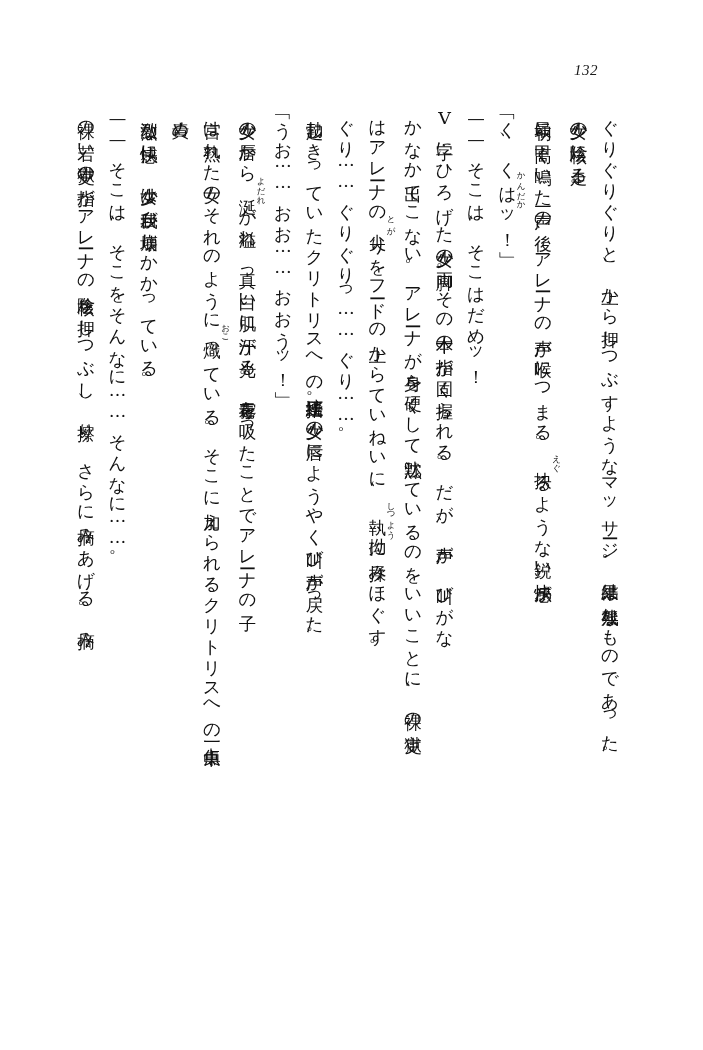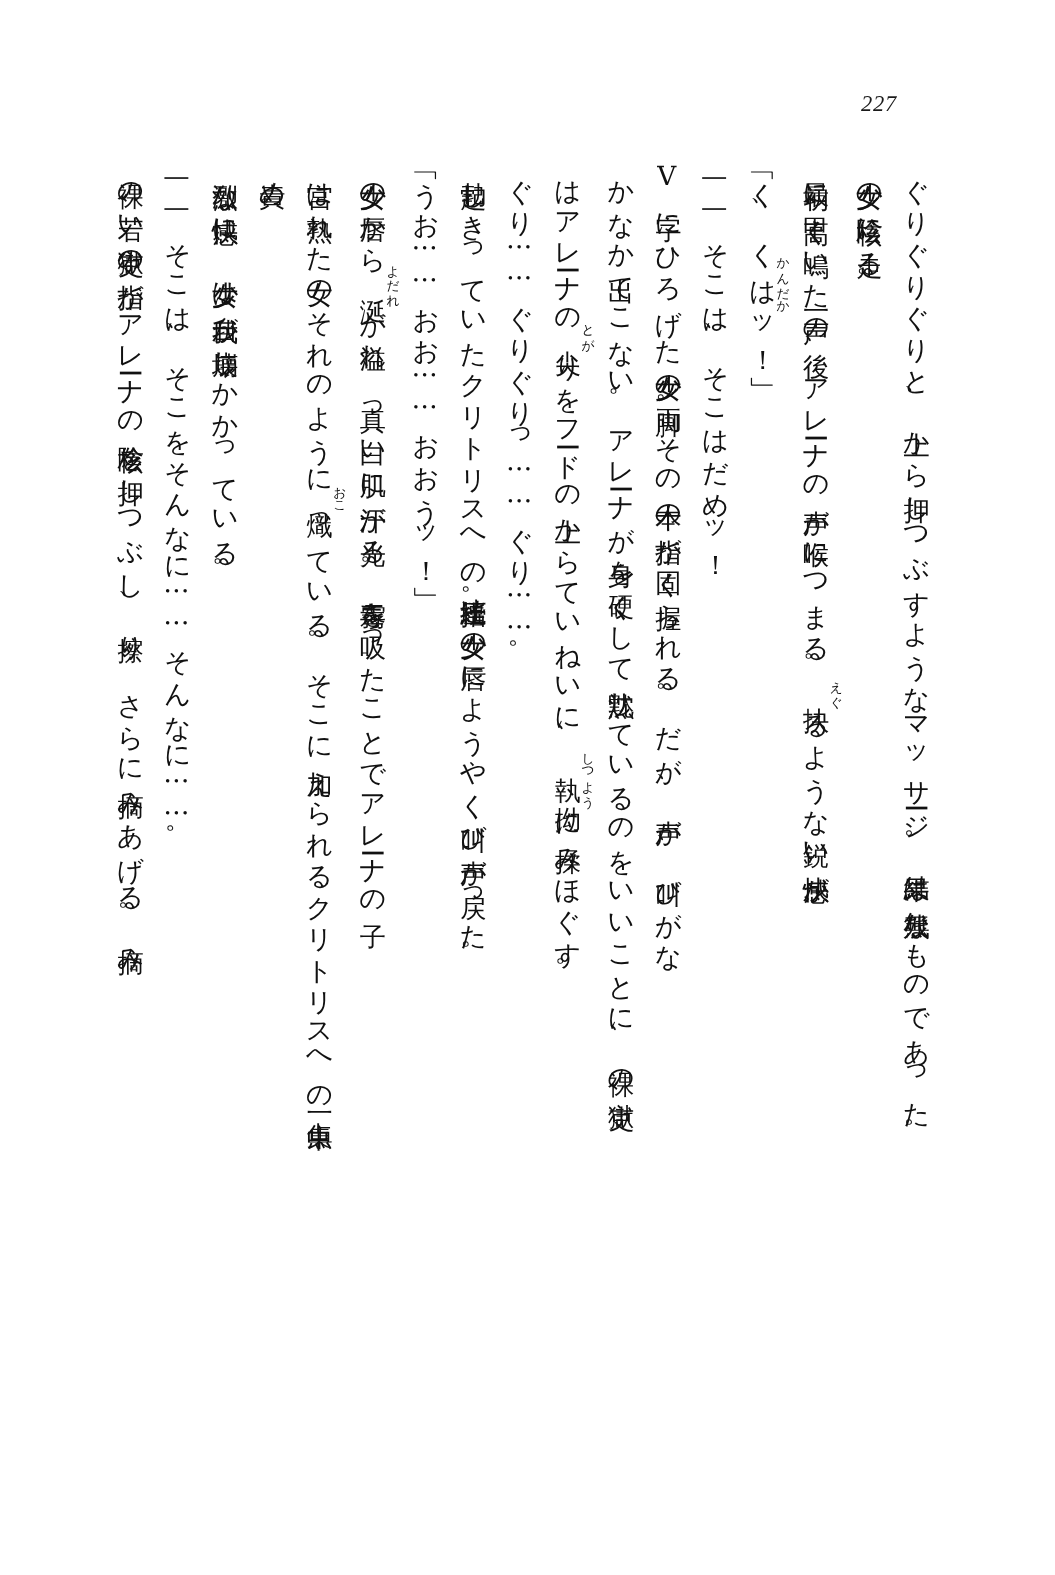--- a/index.html
+++ b/index.html
@@ -60,21 +60,21 @@
     letter-spacing: 0;
     line-height: 1;
     color: #111111;
   }
 </style>
 </head>
 <body>
 
 <div id="page">
 
-  <div id="page-number">227</div>
+  <div id="page-number">132</div>
 
   <div id="text-body">
     <p>ぐりぐりぐりと、上から押しつぶすようなマッサージ。結果は無残なものであった。</p>
     <p>少女の陰核に走る。</p>
     <p>最初に甲高く鳴いた一声の後、アレーナの声が喉につまる。<ruby>抉<rt>えぐ</rt></ruby>るような鋭い快感が</p>
     <p>「く、く<ruby>は<rt>かんだか</rt></ruby>ッ！」</p>
     <p>——そこは、そこはだめッ！</p>
     <p>V字にひろげた少女の両脚。その十本の指が固く握られる。だが、声が、叫びがな</p>
     <p>かなか出てこない。アレーナが身を硬くして沈黙しているのをいいことに、裸の獄吏</p>
     <p>はアレーナの<ruby>尖<rt>とが</rt></ruby>りをフードの上からていねいに、<ruby>執拗<rt>しつよう</rt></ruby>に揉みほぐす。</p>

